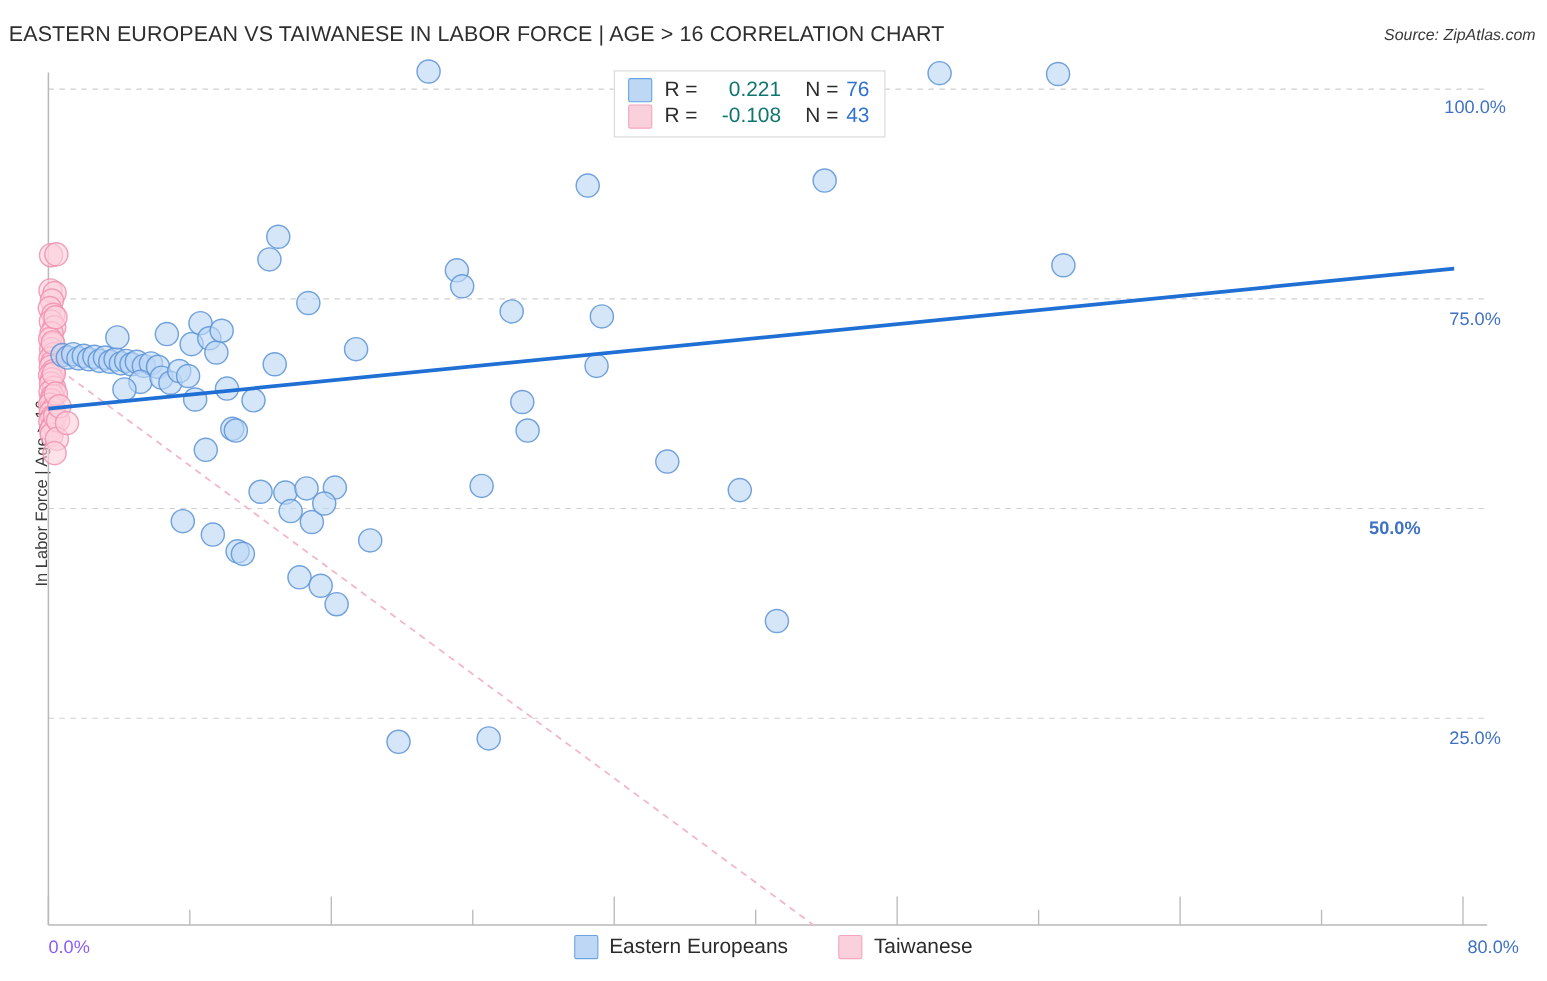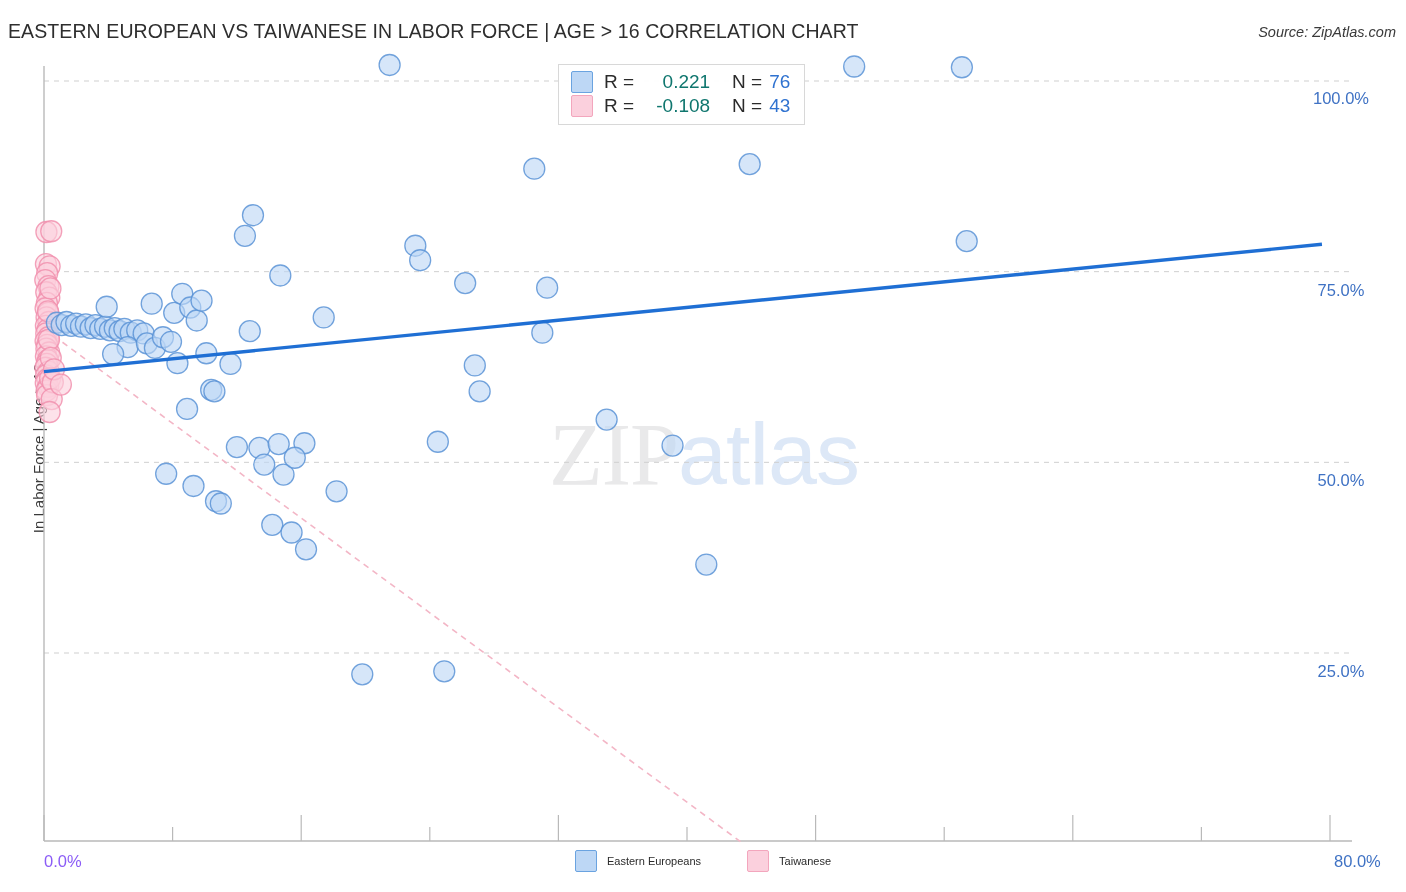--- a/index.html
+++ b/index.html
@@ -117,21 +117,21 @@
     top: 850px;
     width: 1406px;
     display: flex;
     justify-content: center;
     align-items: center;
     gap: 46px;
   }
   .legend-entry {
     display: flex;
     align-items: center;
-    font-size: 11px;
+    font-size: 19px;
     color: #2b2b2b;
     white-space: nowrap;
   }
   .legend-entry .swatch { margin-right: 10px; }
   #watermark {
     position: absolute;
     left: 549px;
     top: 403px;
     font-size: 88px;
     letter-spacing: -1px;
@@ -149,23 +149,20 @@
   }
 </style>
 </head>
 <body>
 
 <div id="chart-root">
 
   <div id="chart-title">EASTERN EUROPEAN VS TAIWANESE IN LABOR FORCE | AGE &gt; 16 CORRELATION CHART</div>
   <div id="source-label">Source: ZipAtlas.com</div>
 
-  <div id="watermark">
-    <span class="wm-zip">ZIP</span><span class="wm-atlas">atlas</span>
-  </div>
 
   <div id="yaxis-title">In Labor Force | Age &gt; 16</div>
 
   <svg id="plot-svg" width="1406" height="892">
     <g id="gridlines">
         <line x1="44" y1="81" x2="1352" y2="81" stroke="#cfcfcf" stroke-width="1" stroke-dasharray="5 5"></line>
         <line x1="44" y1="271.66666666666663" x2="1352" y2="271.66666666666663" stroke="#cfcfcf" stroke-width="1" stroke-dasharray="5 5"></line>
         <line x1="44" y1="462.3333333333333" x2="1352" y2="462.3333333333333" stroke="#cfcfcf" stroke-width="1" stroke-dasharray="5 5"></line>
         <line x1="44" y1="653" x2="1352" y2="653" stroke="#cfcfcf" stroke-width="1" stroke-dasharray="5 5"></line>
       </g>
@@ -312,21 +309,21 @@
         <circle cx="201.53500000000003" cy="300.64799999999997" r="10.5" fill="#bdd7f5" fill-opacity="0.62" stroke="#5b93d6" stroke-width="1.3" stroke-opacity="0.85"></circle>
         <circle cx="151.7025" cy="303.69866666666667" r="10.5" fill="#bdd7f5" fill-opacity="0.62" stroke="#5b93d6" stroke-width="1.3" stroke-opacity="0.85"></circle>
       </g>
     <g id="trend-blue">
         <line x1="44" y1="371.576" x2="1321.9625" y2="244.2106666666667" stroke="#1f6fd4" stroke-width="3.4"></line>
       </g>
   </svg>
 
   <div class="ytick-label" style="left:1286px; top:89px;">100.0%</div>
   <div class="ytick-label" style="left:1286px; top:281px;">75.0%</div>
-  <div class="ytick-label" style="left:1286px; top:471px;">50.0%</div>
+  <div class="ytick-label" style="left:1213px; top:471px;font-weight:bold;">50.0%</div>
   <div class="ytick-label" style="left:1286px; top:662px;">25.0%</div>
 
   <div id="xtick-min">0.0%</div>
   <div id="xtick-max">80.0%</div>
 
   <div id="stats-box">
     <div class="stats-row">
       <span class="swatch blue"></span>
       <span class="r-label">R =</span>
       <span class="r-value">0.221</span>

